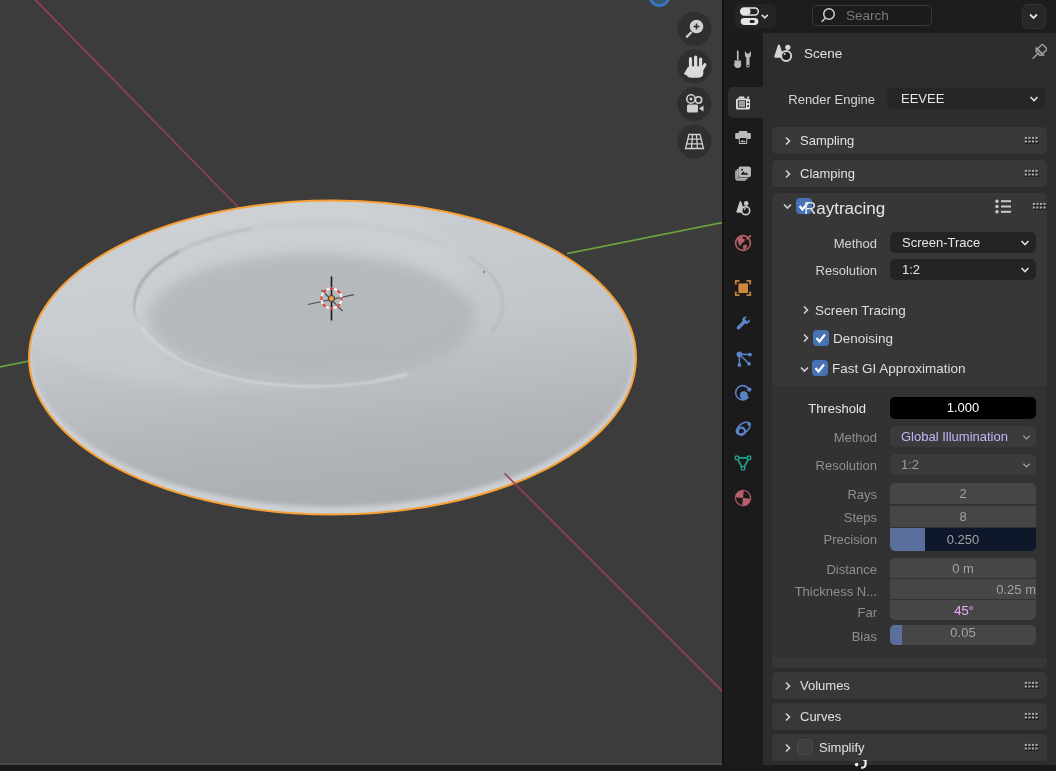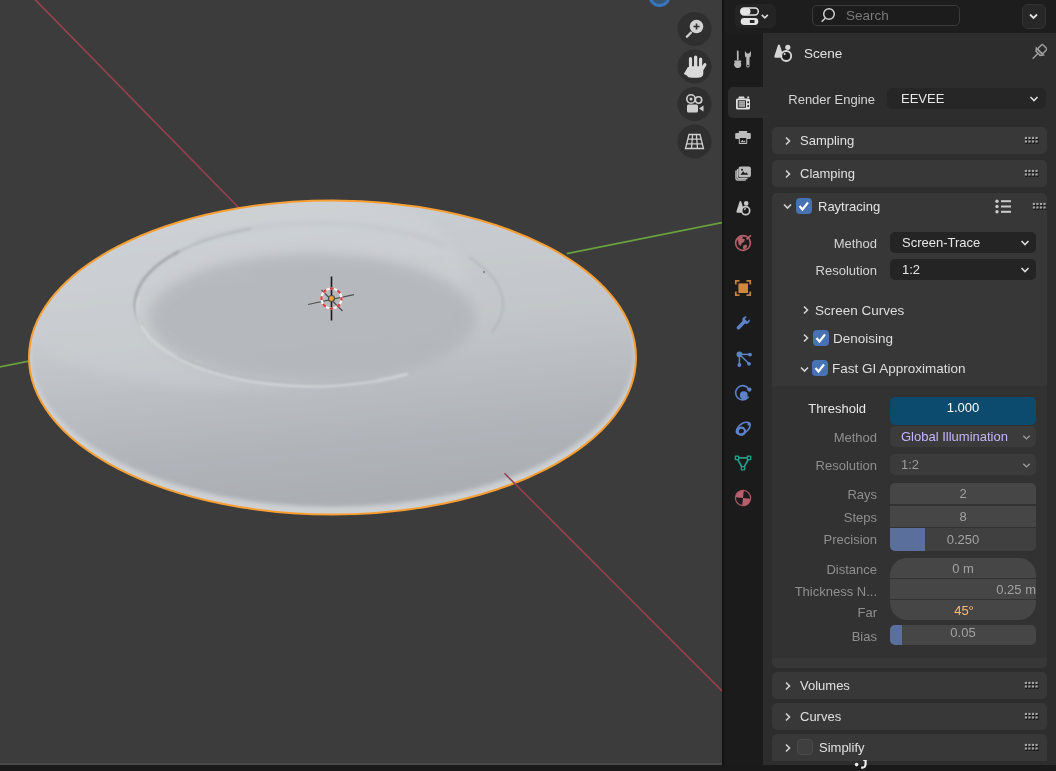--- a/index.html
+++ b/index.html
@@ -143,21 +143,21 @@
       <svg width="41" height="24" viewBox="0 0 41 24">
         <g stroke="#e4e4e4" stroke-width="1.5" fill="none">
           <rect x="5.7" y="4.1" width="17.6" height="6.8" rx="3.4"></rect>
         </g>
         <rect x="5.7" y="4.1" width="9.8" height="6.8" rx="3.3" fill="#e4e4e4"></rect>
         <rect x="5.7" y="14.1" width="17.6" height="6.8" rx="3.4" fill="#e4e4e4"></rect>
         <rect x="14.9" y="15.9" width="4.6" height="3.2" rx="0.6" fill="#242424"></rect>
         <path d="M 26.8 10.8 L 29.8 13.8 L 32.8 10.8" stroke="#d8d8d8" stroke-width="1.7" fill="none"></path>
       </svg>
     </div>
-    <div class="abs" style="left:90px;top:5px;width:148px;height:21px;background:#1c1c1c;border:1px solid #3a3a3a;border-radius:5px;">
+    <div class="abs" style="left:90px;top:5px;width:120px;height:21px;background:#1c1c1c;border:1px solid #3a3a3a;border-radius:5px;">
       <svg width="146" height="19" viewBox="0 0 146 19">
         <circle cx="16" cy="8" r="5.3" stroke="#cfcfcf" stroke-width="1.5" fill="none"></circle>
         <line x1="12.2" y1="12.2" x2="8.6" y2="15.8" stroke="#cfcfcf" stroke-width="1.5"></line>
         <text x="33" y="13.5" font-size="13.5" fill="#7a7a7a">Search</text>
       </svg>
     </div>
     <div class="abs" style="left:300px;top:4px;width:24px;height:25px;background:#272727;border:1px solid #333;border-radius:6px;">
       <svg width="22" height="23" viewBox="0 0 22 23">
         <path d="M 7 9.5 L 10.5 13 L 14 9.5" stroke="#e0e0e0" stroke-width="1.8" fill="none"></path>
       </svg>
@@ -366,21 +366,21 @@
       <div class="abs" style="left:50px;top:193px;width:275px;height:475px;background:#373737;border-radius:5px;"></div>
       <div class="abs" style="left:50px;top:386px;width:275px;height:272px;background:#323232;"></div>
       <svg class="abs" style="left:59px;top:200px" width="13" height="13" viewBox="0 0 13 13">
           <path d="M 3 4.5 L 6.5 8 L 10 4.5" stroke="#d2d2d2" stroke-width="1.6" fill="none"></path>
         </svg>
       <div class="abs" style="left:74px;top:198px;width:16px;height:16px;background:#4772b4;border-radius:4px;">
         <svg width="16" height="16" viewBox="0 0 16 16">
             <path d="M 3.5 8 L 6.5 11.5 L 12 4.5" stroke="#fff" stroke-width="2.1" fill="none"></path>
           </svg>
       </div>
-      <div class="abs" style="left:96px;top:199px;font-size:13px;color:#e4e4e4;">Raytracing</div>
+      <div class="abs" style="left:82px;top:199px;font-size:17px;color:#e4e4e4;">Raytracing</div>
       <svg class="abs" style="left:272px;top:198px" width="19" height="17" viewBox="0 0 19 17">
         <g fill="#cacaca" stroke="none">
           <circle cx="3" cy="3.2" r="1.7" fill="#cacaca"></circle>
           <rect x="7" y="2.2" width="10" height="2" fill="#cacaca"></rect>
           <circle cx="3" cy="8.5" r="1.7" fill="#cacaca"></circle>
           <rect x="7" y="7.5" width="10" height="2" fill="#cacaca"></rect>
           <circle cx="3" cy="13.8" r="1.7" fill="#cacaca"></circle>
           <rect x="7" y="12.8" width="10" height="2" fill="#cacaca"></rect>
         </g>
       </svg>
@@ -418,21 +418,21 @@
       <div class="dd" style="left:168px;top:259px;width:146px;height:21px;background:#242424;">
         <span style="position:absolute;left:12px;top:3px;">1:2</span>
         <svg class="abs" style="right:5px;top:5px" width="12" height="12" viewBox="0 0 12 12">
             <path d="M 2.5 4 L 6 7.5 L 9.5 4" stroke="#dcdcdc" stroke-width="1.6" fill="none"></path>
           </svg>
       </div>
 
       <svg class="abs" style="left:78px;top:304px" width="12" height="12" viewBox="0 0 12 12">
           <path d="M 4 2.5 L 7.5 6 L 4 9.5" stroke="#d2d2d2" stroke-width="1.6" fill="none"></path>
         </svg>
-      <div class="abs" style="left:93px;top:303px;font-size:13.5px;color:#dedede;">Screen Curves</div>
+      <div class="abs" style="left:93px;top:303px;font-size:13.5px;color:#dedede;">Screen Tracing</div>
 
       <svg class="abs" style="left:78px;top:332px" width="12" height="12" viewBox="0 0 12 12">
           <path d="M 4 2.5 L 7.5 6 L 4 9.5" stroke="#d2d2d2" stroke-width="1.6" fill="none"></path>
         </svg>
       <div class="abs" style="left:91px;top:330px;width:16px;height:16px;background:#4772b4;border-radius:4px;">
         <svg width="16" height="16" viewBox="0 0 16 16">
             <path d="M 3.5 8 L 6.5 11.5 L 12 4.5" stroke="#fff" stroke-width="2.1" fill="none"></path>
           </svg>
       </div>
       <div class="abs" style="left:111px;top:331px;font-size:13.5px;color:#dedede;">Denoising</div>
@@ -441,21 +441,21 @@
           <path d="M 3 4.5 L 6.5 8 L 10 4.5" stroke="#d2d2d2" stroke-width="1.6" fill="none"></path>
         </svg>
       <div class="abs" style="left:90px;top:360px;width:16px;height:16px;background:#4772b4;border-radius:4px;">
         <svg width="16" height="16" viewBox="0 0 16 16">
             <path d="M 3.5 8 L 6.5 11.5 L 12 4.5" stroke="#fff" stroke-width="2.1" fill="none"></path>
           </svg>
       </div>
       <div class="abs" style="left:110px;top:361px;font-size:13.5px;color:#dedede;">Fast GI Approximation</div>
 
       <div class="label" style="left:44px;top:401px;width:100px;color:#e8e8e8;">Threshold</div>
-      <div class="abs" style="left:168px;top:397px;width:146px;height:28px;background:#0c4a6e;border-radius:5px;">
+      <div class="abs" style="left:168px;top:397px;width:146px;height:22px;background:#000000;border-radius:5px;">
         <div class="val" style="width:146px;top:3px;color:#fff;">1.000</div>
       </div>
 
       <div class="label" style="left:55px;top:430px;width:100px;color:#8f8f8f;">Method</div>
       <div class="dd" style="left:168px;top:426px;width:146px;height:21px;background:#3b3b3b;color:#c4b5fd;">
         <span style="position:absolute;left:11px;top:3px;">Global Illumination</span>
         <svg class="abs" style="right:4px;top:6px" width="11" height="11" viewBox="0 0 12 12">
             <path d="M 2.5 4 L 6 7.5 L 9.5 4" stroke="#9c9c9c" stroke-width="1.5" fill="none"></path>
           </svg>
       </div>
@@ -470,38 +470,38 @@
       <div class="label" style="left:55px;top:487px;width:100px;color:#8f8f8f;">Rays</div>
       <div class="label" style="left:55px;top:509.5px;width:100px;color:#8f8f8f;">Steps</div>
       <div class="label" style="left:55px;top:532px;width:100px;color:#8f8f8f;">Precision</div>
       <div class="abs" style="left:168px;top:483px;width:146px;height:68px;border-radius:5px;overflow:hidden;">
         <div class="abs" style="left:0;top:0;width:146px;height:21px;background:#464646;">
             <div class="val" style="width:146px;top:3px;color:#a2a2a2;">2</div>
           </div>
         <div class="abs" style="left:0;top:22.5px;width:146px;height:21px;background:#464646;">
             <div class="val" style="width:146px;top:3px;color:#a2a2a2;">8</div>
           </div>
-        <div class="abs" style="left:0;top:45px;width:146px;height:23px;background:#404040;">
+        <div class="abs" style="left:0;top:45px;width:146px;height:23px;background:#0f172a;">
           <div class="abs" style="left:0;top:0;width:35px;height:23px;background:#5a6f9b;"></div>
           <div class="val" style="width:146px;top:4px;color:#a2a2a2;">0.250</div>
         </div>
       </div>
 
       <div class="label" style="left:55px;top:562px;width:100px;color:#8f8f8f;">Distance</div>
       <div class="label" style="left:55px;top:583.5px;width:100px;color:#8f8f8f;">Thickness N...</div>
       <div class="label" style="left:55px;top:604.5px;width:100px;color:#8f8f8f;">Far</div>
-      <div class="abs" style="left:168px;top:558px;width:146px;height:62px;border-radius:17px;overflow:hidden;">
+      <div class="abs" style="left:168px;top:558px;width:146px;height:62px;border-radius:5px;overflow:hidden;">
         <div class="abs" style="left:0;top:0;width:146px;height:20px;background:#464646;">
             <div class="val" style="width:146px;top:2.5px;color:#a2a2a2;">0 m</div>
           </div>
         <div class="abs" style="left:0;top:21px;width:146px;height:20px;background:#464646;">
             <div class="val" style="width:146px;top:2.5px;color:#a2a2a2;text-align:right;">0.25 m</div>
           </div>
         <div class="abs" style="left:0;top:42px;width:146px;height:20px;background:#464646;">
-            <div class="val" style="width:148px;top:2.5px;color:#fdba74;">45°</div>
+            <div class="val" style="width:148px;top:2.5px;color:#f0abfc;">45°</div>
           </div>
       </div>
 
       <div class="label" style="left:55px;top:628.5px;width:100px;color:#8f8f8f;">Bias</div>
       <div class="abs" style="left:168px;top:625px;width:146px;height:20px;background:#464646;border-radius:5px;overflow:hidden;">
         <div class="abs" style="left:0;top:0;width:12px;height:20px;background:#5a6f9b;"></div>
         <div class="val" style="width:146px;top:0;color:#a2a2a2;">0.05</div>
       </div>
 
       <div class="panelrow" style="top:672px;text-align:right;">

